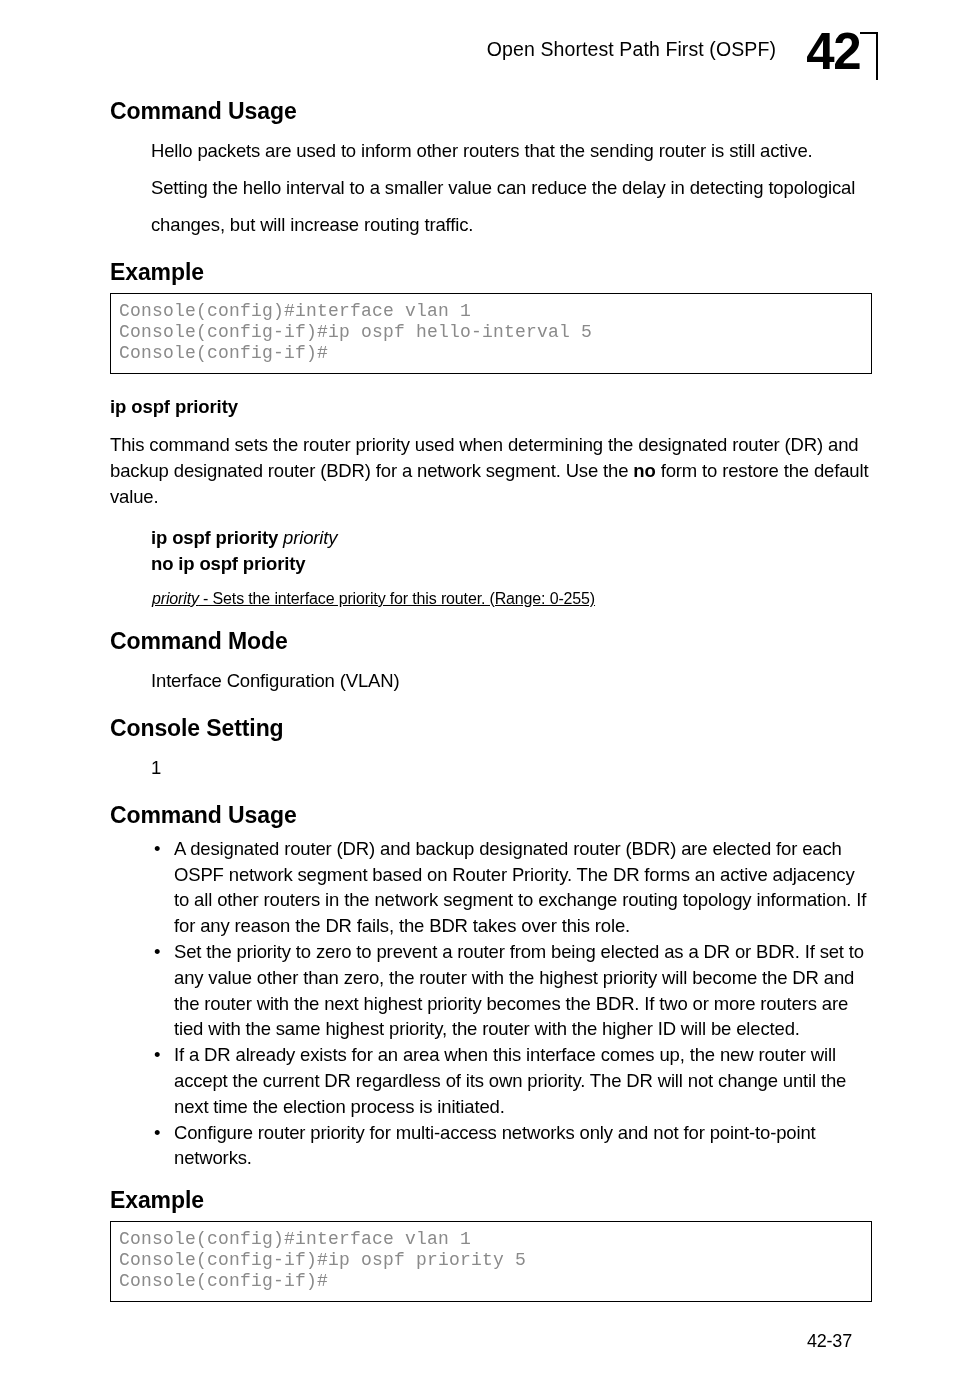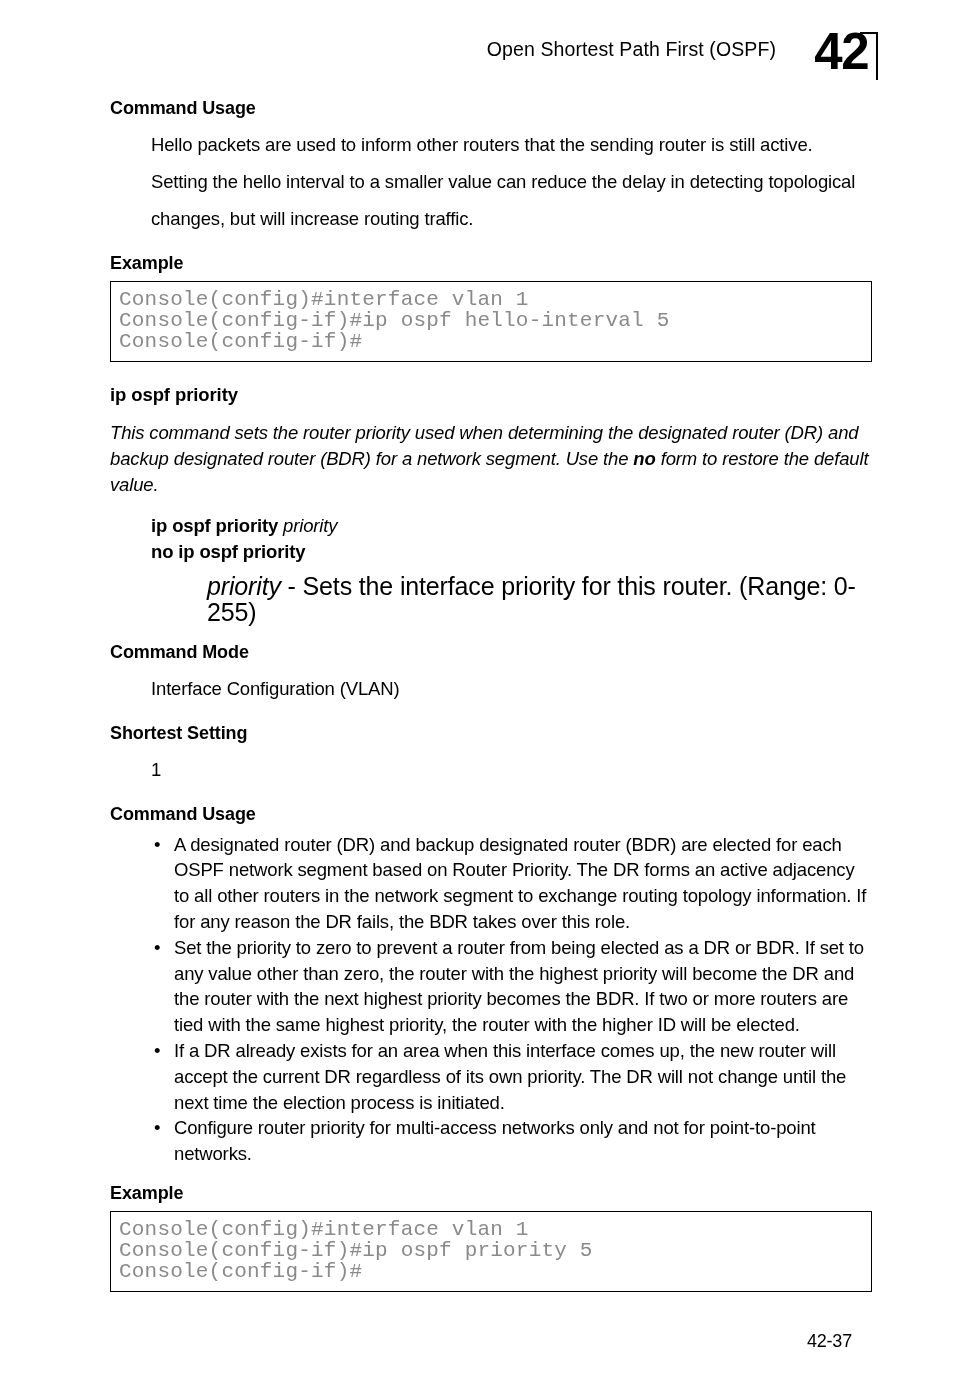--- a/index.html
+++ b/index.html
@@ -40,21 +40,21 @@
   }
   .chapter-badge {
     position: absolute;
     right: 0px;
     top: 0px;
     width: 96px;
     height: 56px;
   }
   .chapter-num {
     position: absolute;
-    right: 18px;
+    right: 26px;
     top: -2px;
     font-size: 51px;
     font-weight: bold;
     line-height: 56px;
     letter-spacing: -1.5px;
     font-family: "Liberation Sans", sans-serif;
   }
   .chapter-rule-v {
     position: absolute;
     right: 8px;
@@ -73,21 +73,21 @@
   }
 
   
   .content {
     position: absolute;
     top: 98px;
     left: 110px;
     width: 762px;
   }
   .h-section {
-    font-size: 18px;
+    font-size: 23px;
     font-weight: bold;
     margin: 0 0 7px 0;
     letter-spacing: -0.1px;
   }
   .h-command {
     font-size: 18.5px;
     font-weight: bold;
     margin: 0 0 14px 0;
     letter-spacing: -0.1px;
   }
@@ -95,38 +95,38 @@
     margin-left: 41px;
     font-size: 18.5px;
     line-height: 37px;
     letter-spacing: -0.15px;
   }
   .body-flush {
     margin-left: 0;
     font-size: 18.5px;
     line-height: 25.8px;
     letter-spacing: -0.15px;
-    font-style: italic;
   }
   .syntax-line {
     margin-left: 41px;
     font-size: 18.5px;
     font-weight: bold;
     line-height: 25.8px;
     letter-spacing: -0.15px;
   }
   .syntax-line .param {
     font-weight: normal;
     font-style: italic;
   }
   .param-def {
-    margin-left: 97px;
-    font-size: 25px;
-    line-height: 25.8px;
-    letter-spacing: -0.15px;
+    margin-left: 42px;
+    font-size: 16px;
+    line-height: 25.8px;
+    letter-spacing: -0.15px;
+    text-decoration: underline;
   }
   .param-def .param {
     font-style: italic;
   }
   .bullet-list {
     list-style: none;
     margin: 0;
     padding: 0;
     margin-left: 42px;
   }
@@ -149,21 +149,21 @@
 
   
   .code-block {
     border: 1.5px solid #000000;
     padding: 7px 8px 9px 8px;
     margin-top: 3px;
     box-sizing: border-box;
   }
   .code-line {
     font-family: "Liberation Mono", monospace;
-    font-size: 21px;
+    font-size: 18px;
     line-height: 21px;
     color: #8a8a8a;
     white-space: pre;
     letter-spacing: 0.2px;
   }
 
   
   .page-footer {
     position: absolute;
     bottom: 36px;
@@ -224,21 +224,21 @@
       <span class="param">priority</span><span> - Sets the interface priority for this router. (Range: 0-255)</span>
     </div>
 
     <div class="gap-m"></div>
 
     <div class="h-section">Command Mode</div>
     <div class="body-indent">Interface Configuration (VLAN)</div>
 
     <div class="gap-m"></div>
 
-    <div class="h-section">Shortest Setting</div>
+    <div class="h-section">Console Setting</div>
     <div class="body-indent">1</div>
 
     <div class="gap-m"></div>
 
     <div class="h-section">Command Usage</div>
     <ul class="bullet-list">
       <li class="bullet-item">
         <span class="dot">•</span>
         <span>A designated router (DR) and backup designated router (BDR) are elected for each OSPF network segment based on Router Priority. The DR forms an active adjacency to all other routers in the network segment to exchange routing topology information. If for any reason the DR fails, the BDR takes over this role.</span>
       </li>

